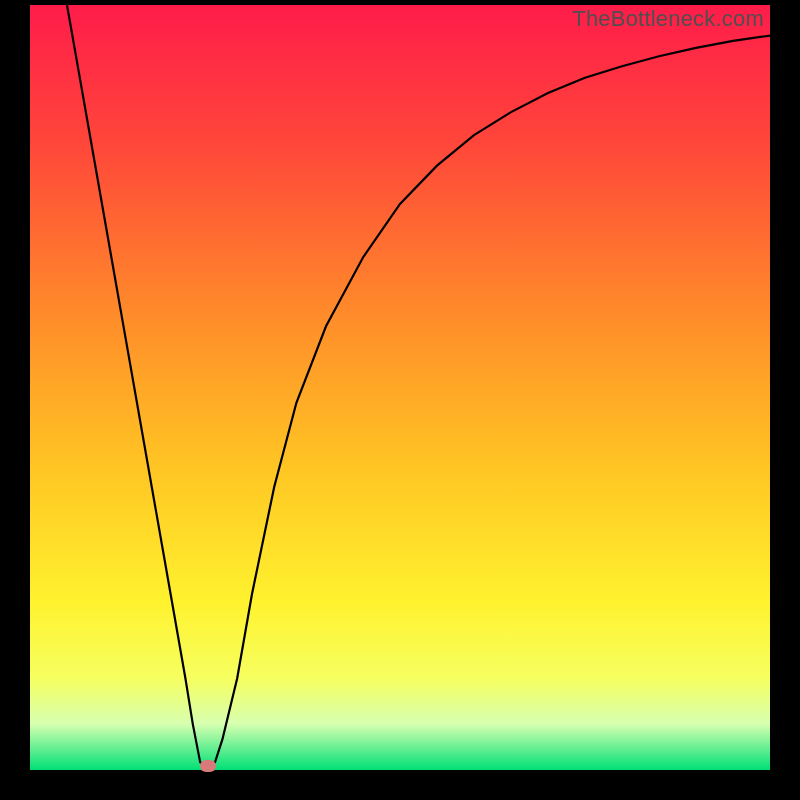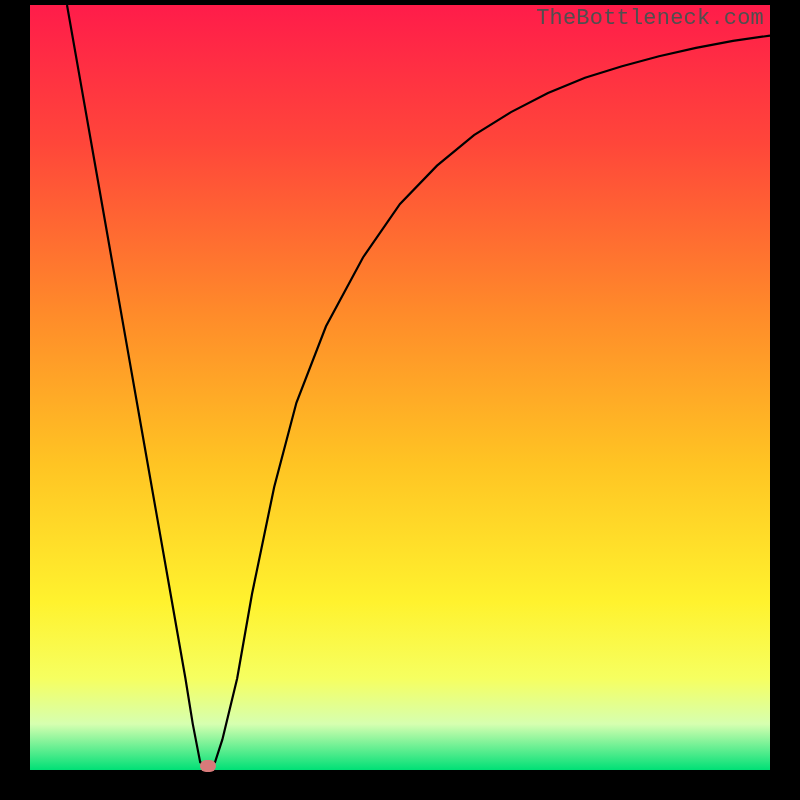--- a/index.html
+++ b/index.html
@@ -25,21 +25,20 @@
   }
   .watermark {
     position: absolute;
     top: 6px;
     right: 36px;
     color: #4f4f4f;
     font-size: 22px;
     font-weight: 500;
     z-index: 10;
     letter-spacing: 0.2px;
-    font-family: Liberation Mono, monospace;
   }
   svg {
     display: block;
   }
   .marker {
     position: absolute;
     width: 16px;
     height: 12px;
     background: #d97a7a;
     border-radius: 6px;

